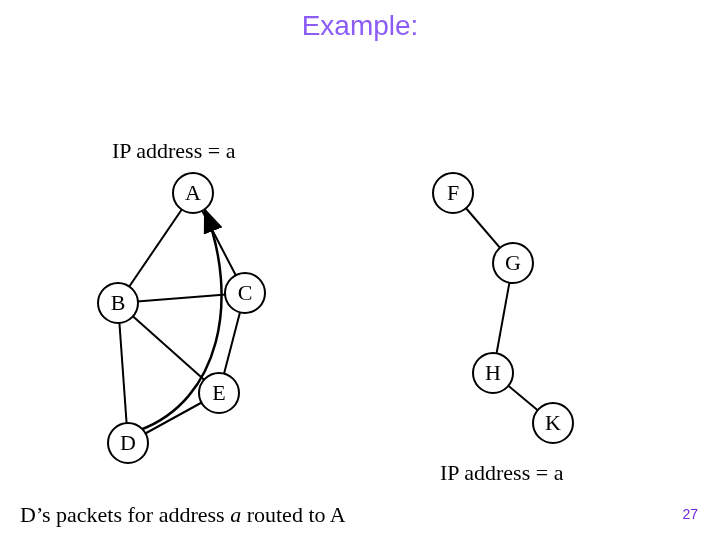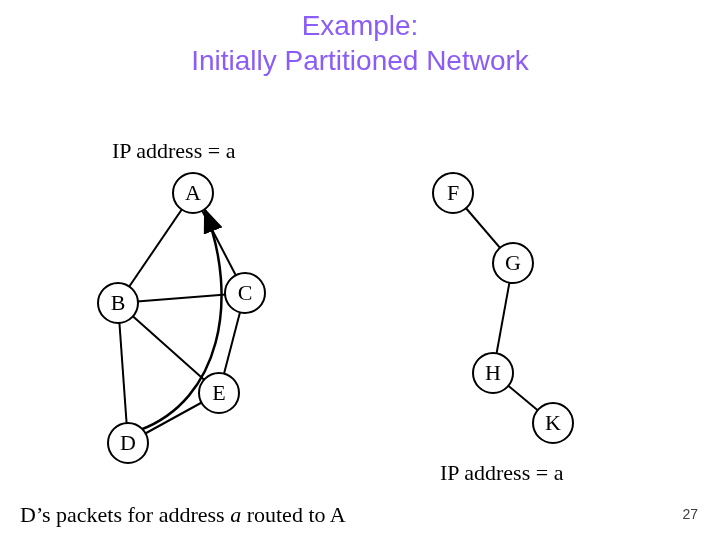--- a/index.html
+++ b/index.html
@@ -62,29 +62,28 @@
     font-size: 22px;
     color: #000;
   }
   .caption .ital { font-style: italic; }
   .pagenum {
     position: absolute;
     right: 22px;
     bottom: 18px;
     font-family: Arial, Helvetica, sans-serif;
     font-size: 14px;
-    color: #404040;
+    color: #6d28d9;
   }
 </style>
 </head>
 <body>
 
 <div class="title">
   <span>Example:</span><br>
-  <span>Initially Partitioned Network</span>
 </div>
 
 <div class="ip-label" style="left:112px; top:138px;">IP address = a</div>
 
 <div class="ip-label" style="left:440px; top:460px;">IP address = a</div>
 
 <svg class="edges" viewBox="0 0 720 540">
 
   <line x1="193" y1="193" x2="118" y2="303" stroke="#000" stroke-width="2"></line>
   <line x1="193" y1="193" x2="245" y2="293" stroke="#000" stroke-width="2"></line>

